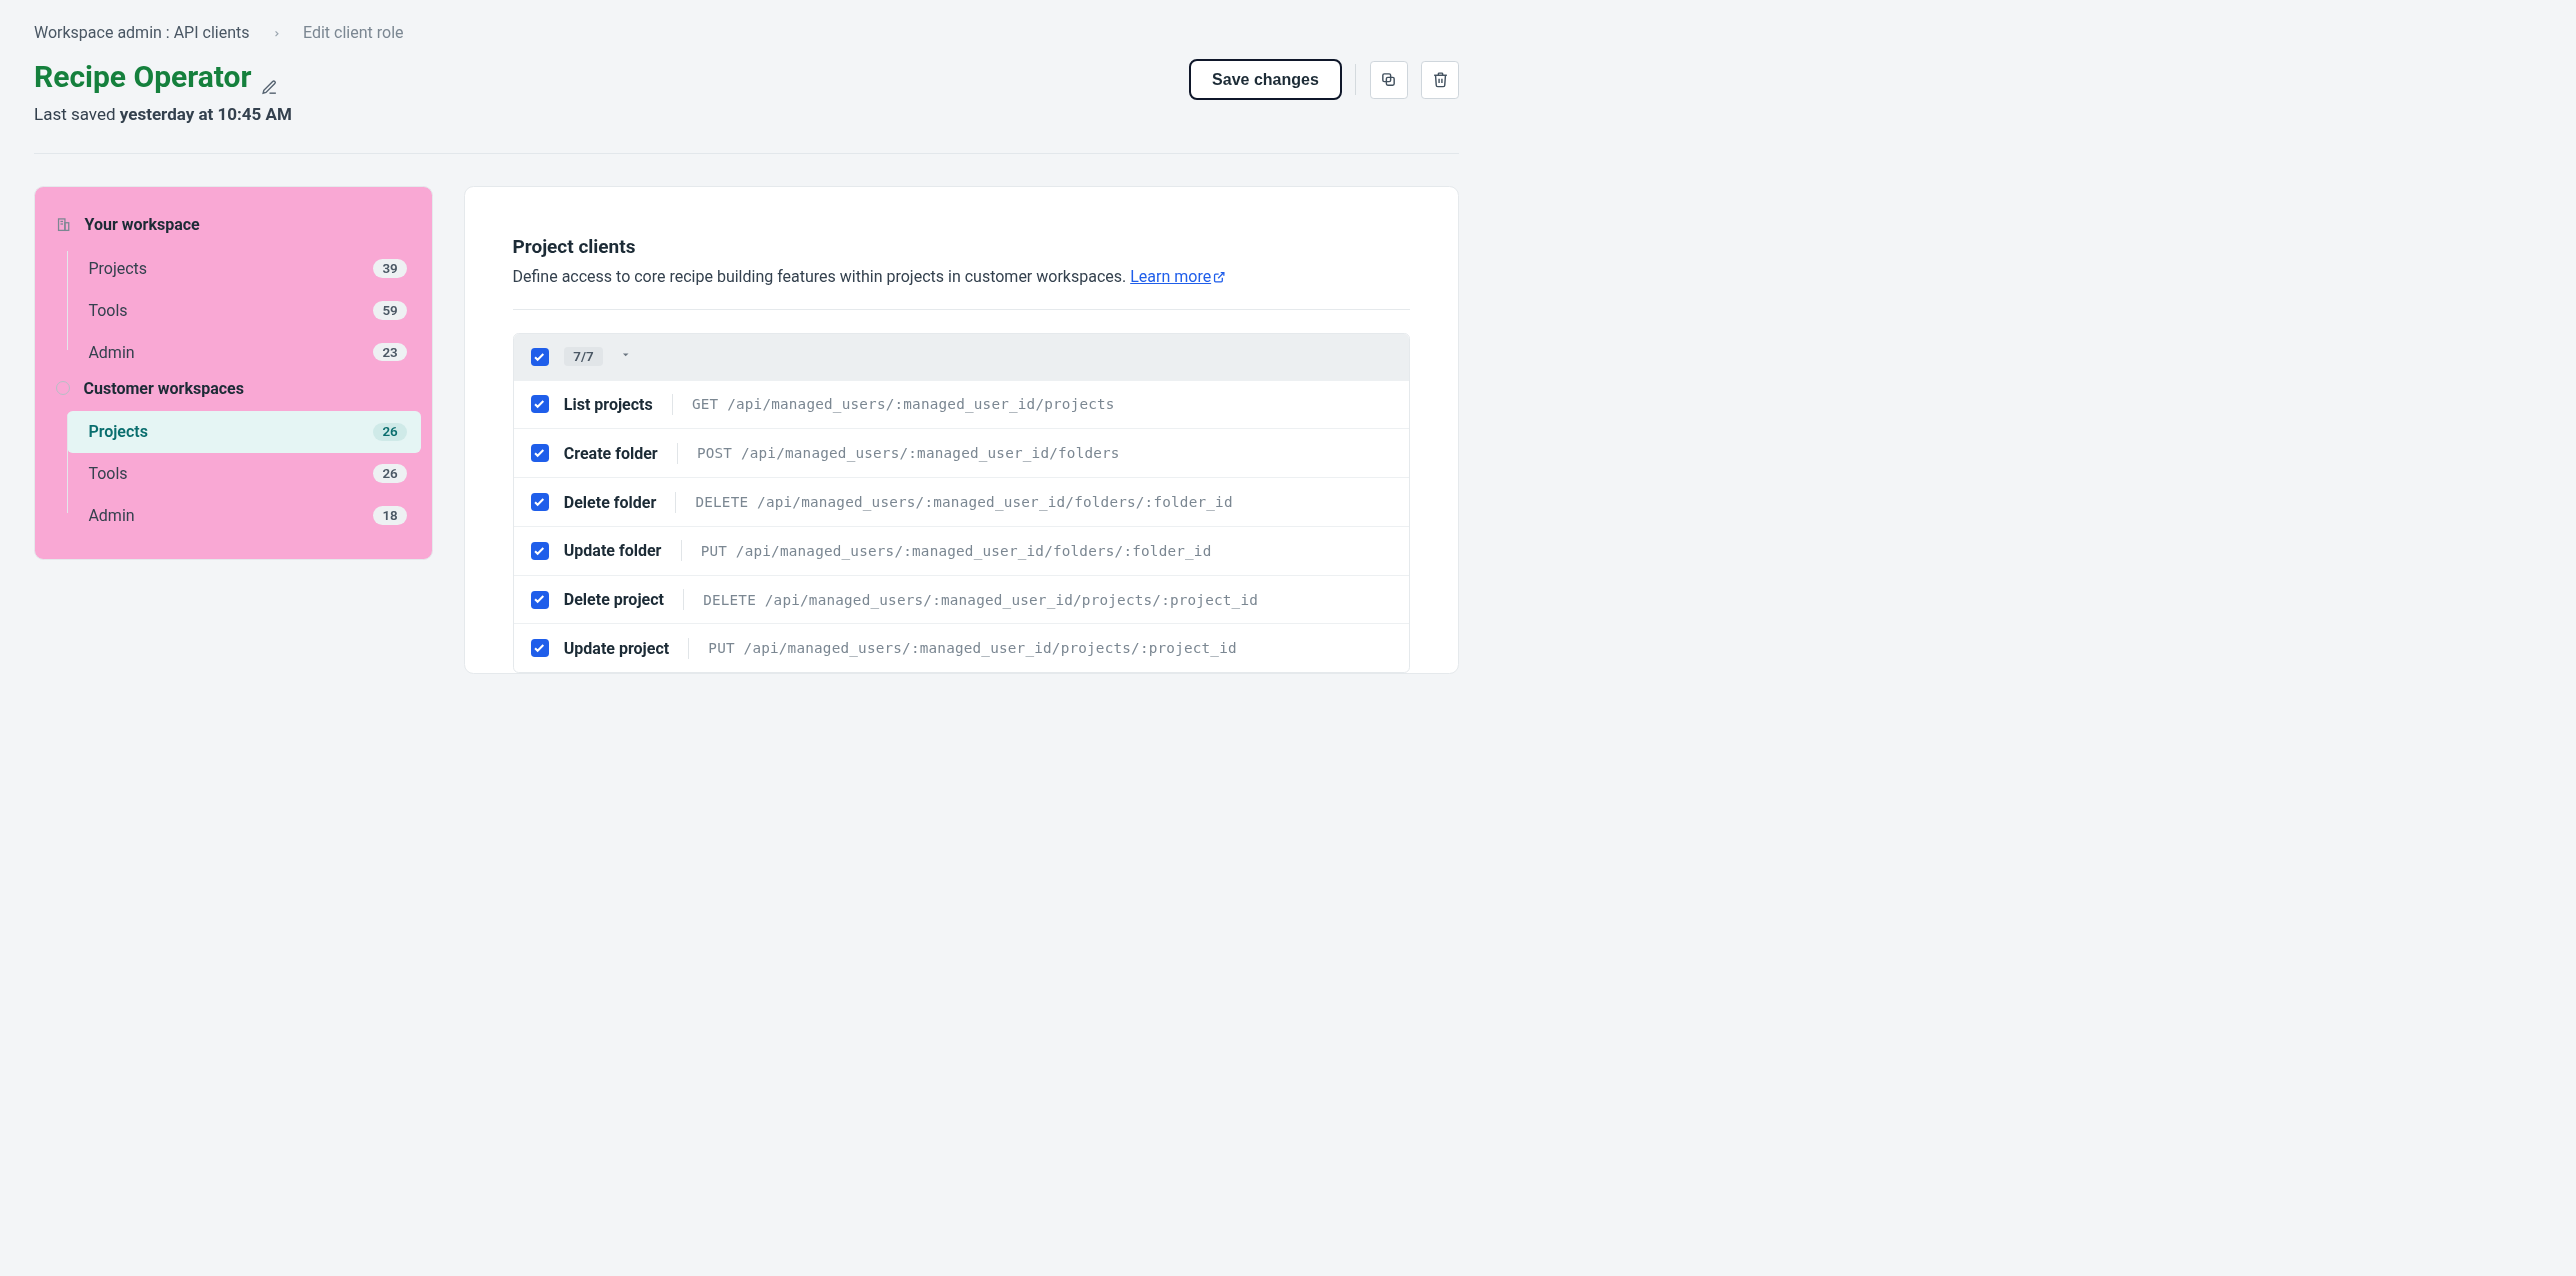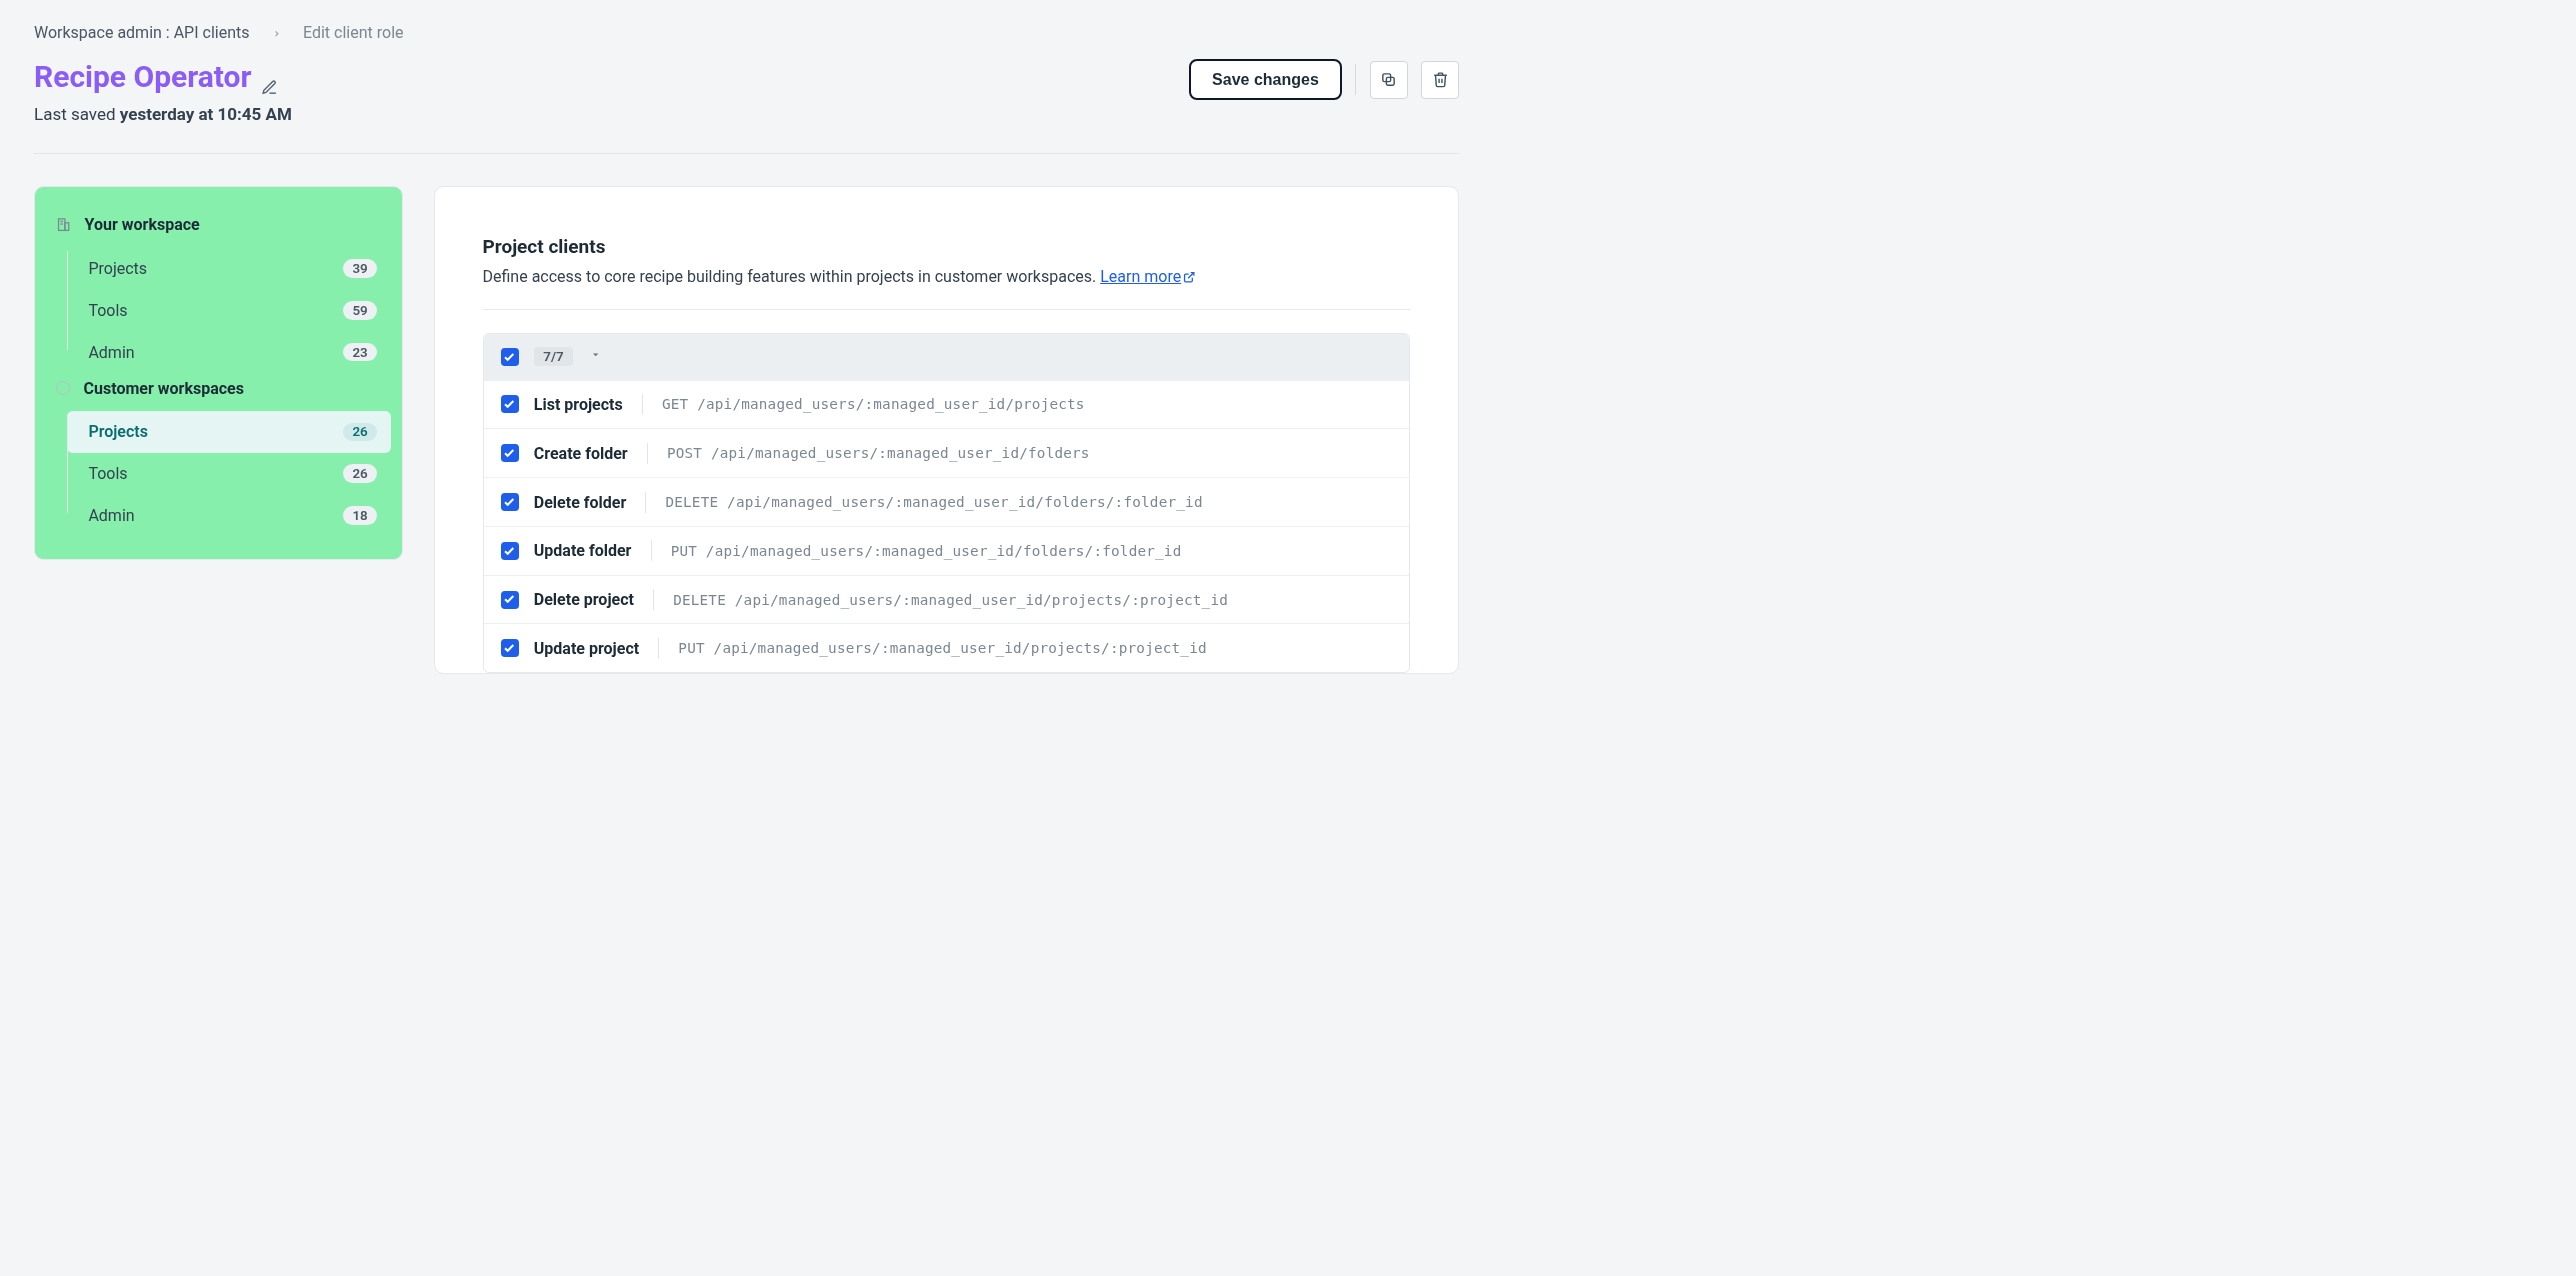--- a/index.html
+++ b/index.html
@@ -28,21 +28,21 @@
     color: #7b8792;
   }
   .header-row {
     display: flex;
     align-items: flex-start;
     justify-content: space-between;
   }
   .title-block h1 {
     font-size: 30px;
     font-weight: 700;
-    color: #8b5cf6;
+    color: #15803d;
     display: flex;
     align-items: center;
     gap: 9.5px;
   }
   .edit-icon {
     width: 17px; height: 17px;
     color: #556371;
     cursor: pointer;
   }
   .last-saved {
@@ -80,22 +80,22 @@
   }
   .hr {
     height: 1px; background: #e2e7eb; margin: 29px 0 32px 0;
   }
   .content {
     display: flex;
     gap: 30.5px;
     align-items: flex-start;
   }
   .sidebar {
-    width: 369px;
-    background: #86efac;
+    width: 399px;
+    background: #f9a8d4;
     border: 1px solid #e5e9ec;
     border-radius: 9.5px;
     padding: 23px 11.4px 23px 11.4px;
   }
   .side-section-header {
     display: flex;
     align-items: center;
     gap: 13.4px;
     padding: 5.7px 9.5px 13.4px 9.5px;
     font-weight: 700;

